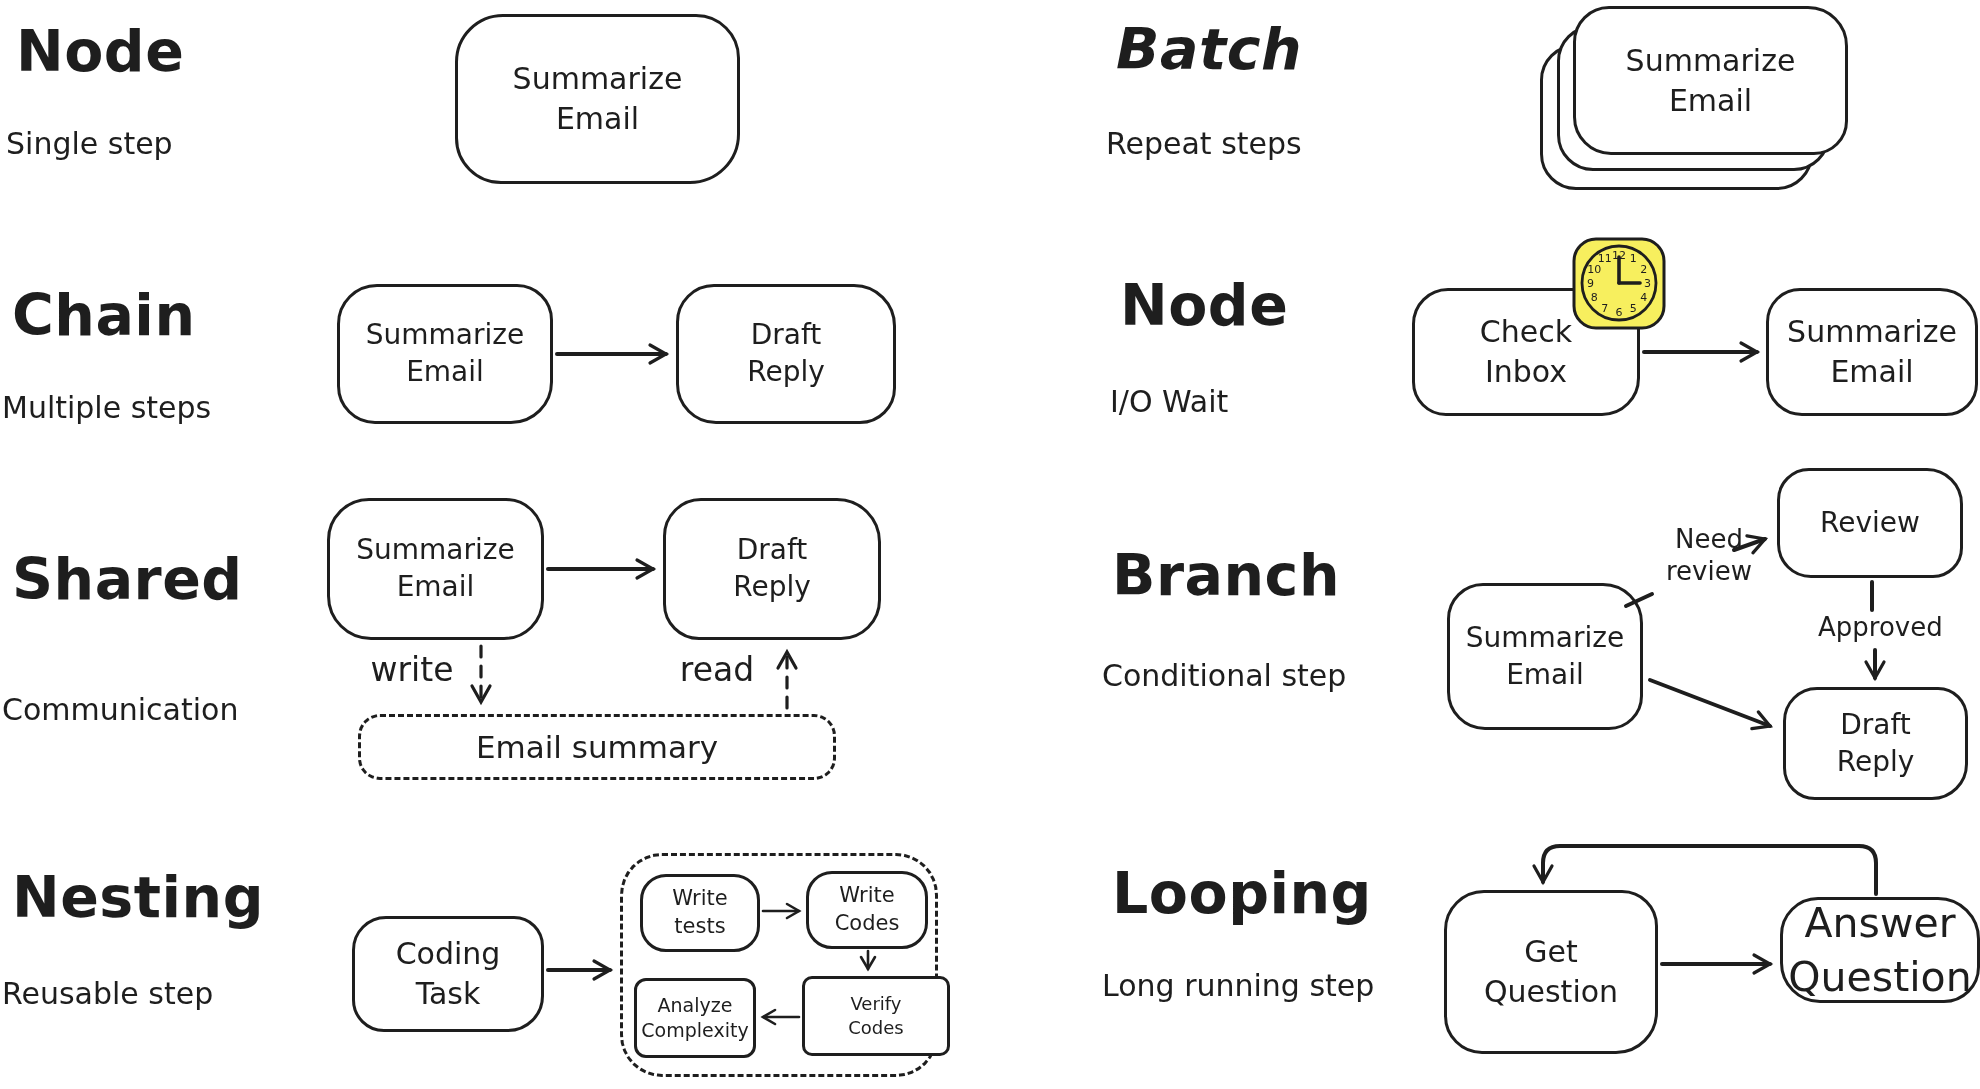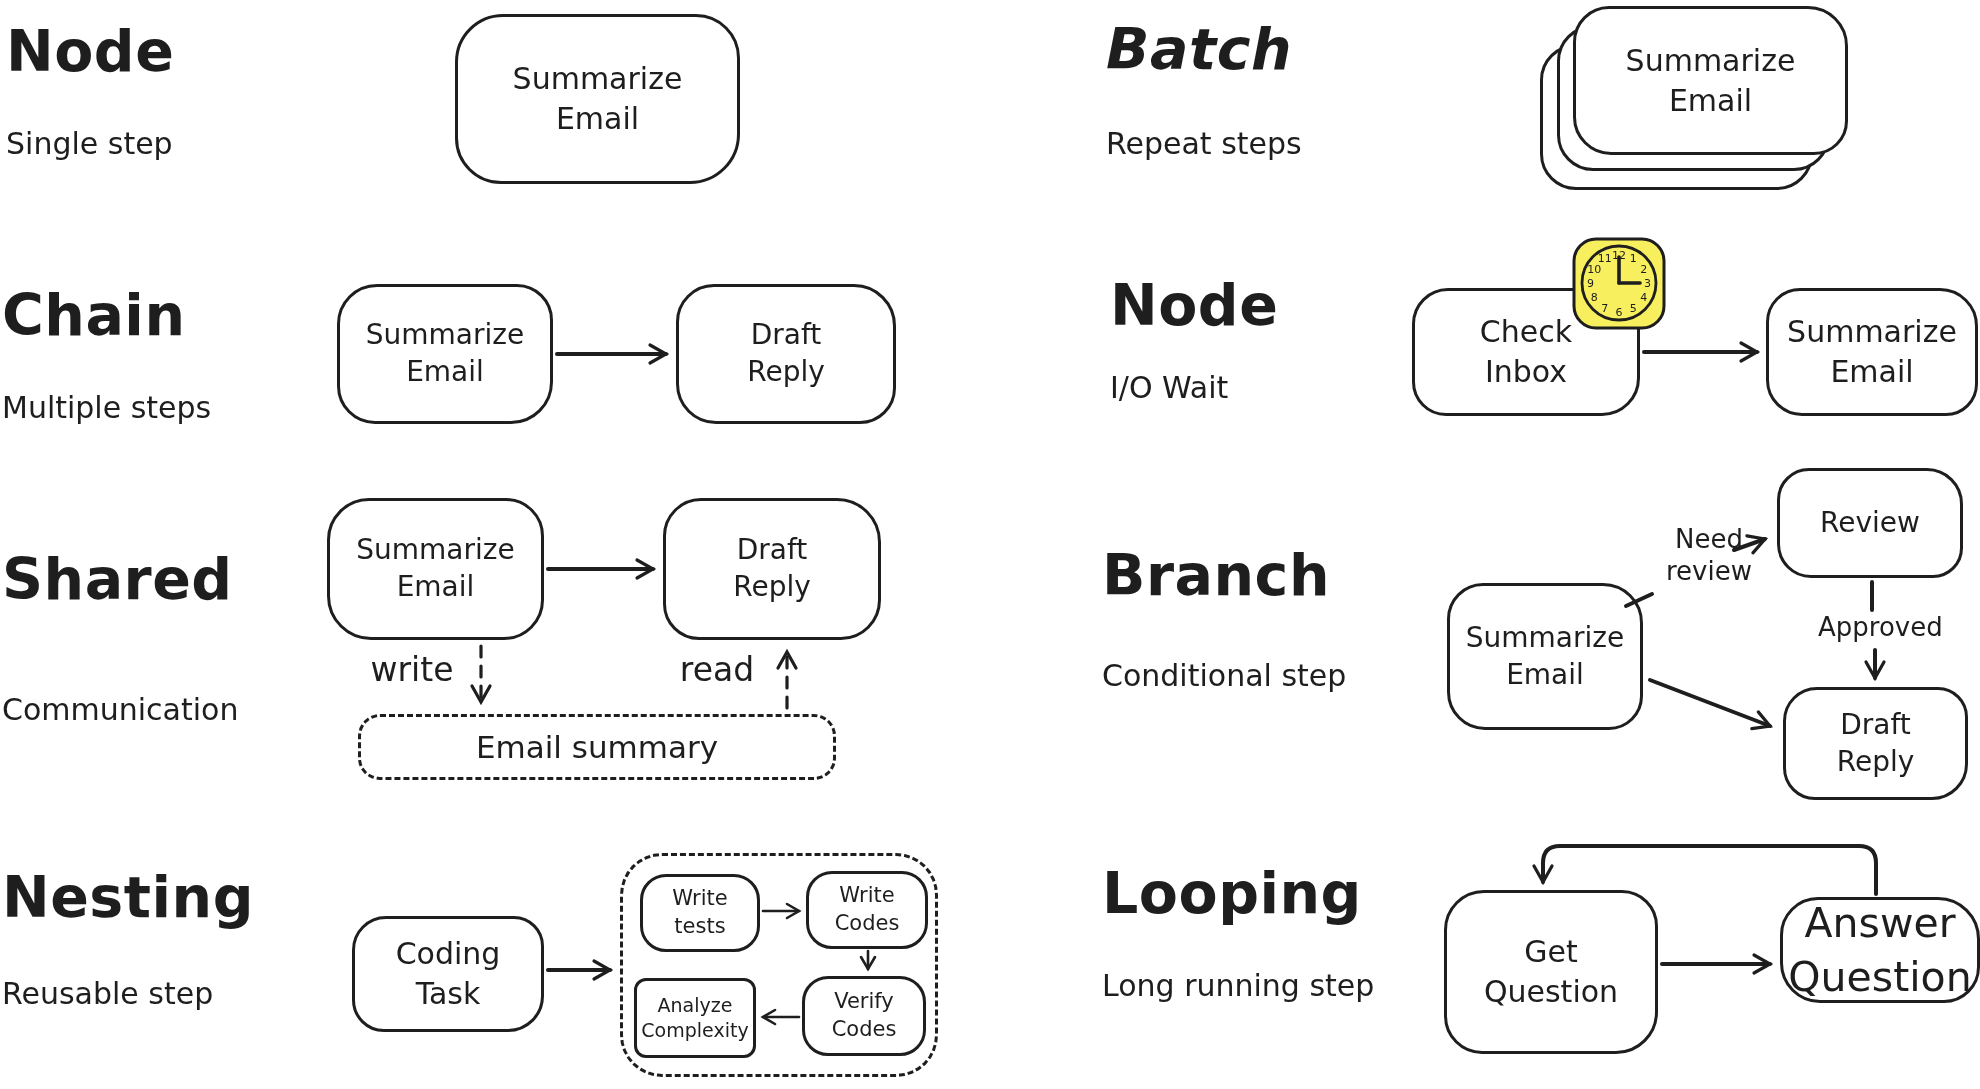--- a/index.html
+++ b/index.html
@@ -11,21 +11,21 @@
   html,body{background:var(--bg);}
   body{
     font-family:"DejaVu Sans","Liberation Sans",sans-serif;
     color:var(--ink);
     width:1980px;height:1089px;overflow:hidden;
   }
   #canvas{position:relative;width:1980px;height:1089px;background:var(--bg);}
 
   .sec-title{
     position:absolute;font-size:57px;font-weight:bold;
-    letter-spacing:0.5px;color:var(--ink);white-space:nowrap;z-index:1;
+    letter-spacing:0.5px;color:var(--ink);white-space:nowrap;z-index:1;margin-left:10px;
   }
   .sec-sub{
     position:absolute;font-size:30px;color:var(--ink);white-space:nowrap;z-index:1;
   }
   .box{
     position:absolute;border:3.5px solid var(--ink);background:var(--bg);
     display:flex;flex-direction:column;align-items:center;justify-content:center;
     text-align:center;font-size:28px;line-height:1.32;color:var(--ink);z-index:2;
   }
   .box.dashed{border-style:dashed;}
@@ -94,40 +94,40 @@
   </div>
   <div class="frame" style="left:620px;top:853px;width:318px;height:224px;border-radius:42px;"></div>
   <div class="box" style="left:640px;top:874px;width:120px;height:78px;border-radius:26px;font-size:21px;">
     <span>Write</span>
     <span>tests</span>
   </div>
   <div class="box" style="left:806px;top:871px;width:122px;height:78px;border-radius:26px;font-size:21px;">
     <span>Write</span>
     <span>Codes</span>
   </div>
-  <div class="box" style="left:802px;top:976px;width:124px;height:80px;border-radius:26px;font-size:21px;">
+  <div class="box" style="left:802px;top:976px;width:148px;height:80px;border-radius:10px;font-size:18px;">
     <span>Verify</span>
     <span>Codes</span>
   </div>
   <div class="box" style="left:634px;top:978px;width:122px;height:80px;border-radius:12px;font-size:19px;">
     <span>Analyze</span>
     <span>Complexity</span>
   </div>
 
   <div class="sec-title" style="left:1106px;top:16px;font-style:italic;">Batch</div>
   <div class="sec-sub" style="left:1106px;top:126px;">Repeat steps</div>
   <div class="box" style="left:1540px;top:44px;width:273px;height:146px;border-radius:36px;"></div>
   <div class="box" style="left:1557px;top:25px;width:273px;height:146px;border-radius:36px;"></div>
   <div class="box" style="left:1573px;top:6px;width:275px;height:149px;border-radius:36px 40px 34px 38px;font-size:30px;">
     <span>Summarize</span>
     <span>Email</span>
   </div>
 
   <div class="sec-title" style="left:1110px;top:272px;">Node</div>
-  <div class="sec-sub" style="left:1110px;top:370px;">I/O Wait</div>
+  <div class="sec-sub" style="left:1110px;top:384px;">I/O Wait</div>
   <div class="box" style="left:1412px;top:288px;width:228px;height:128px;border-radius:36px 32px 38px 34px;font-size:30px;">
     <span>Check</span>
     <span>Inbox</span>
   </div>
   <div class="box" style="left:1766px;top:288px;width:212px;height:128px;border-radius:34px 38px 32px 36px;font-size:30px;">
     <span>Summarize</span>
     <span>Email</span>
   </div>
   <svg class="clock" style="left:1571px;top:236px;" width="97" height="96" viewBox="0 0 97 96">
     <rect class="clock-body" x="3" y="3" width="90" height="89" rx="22"></rect>

